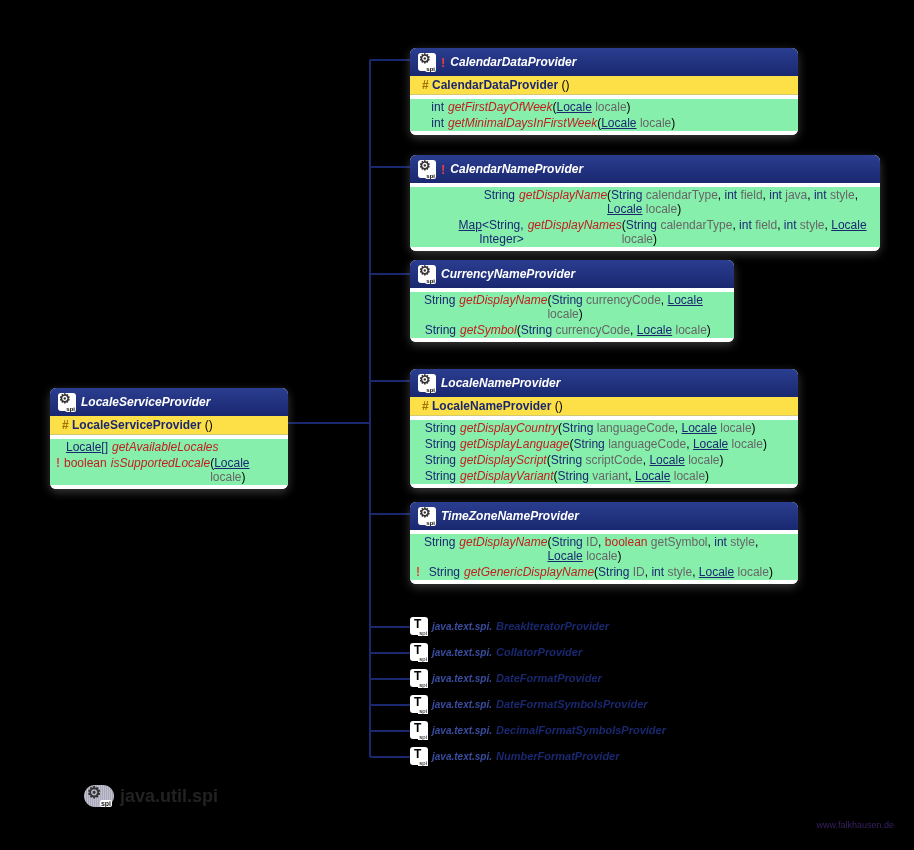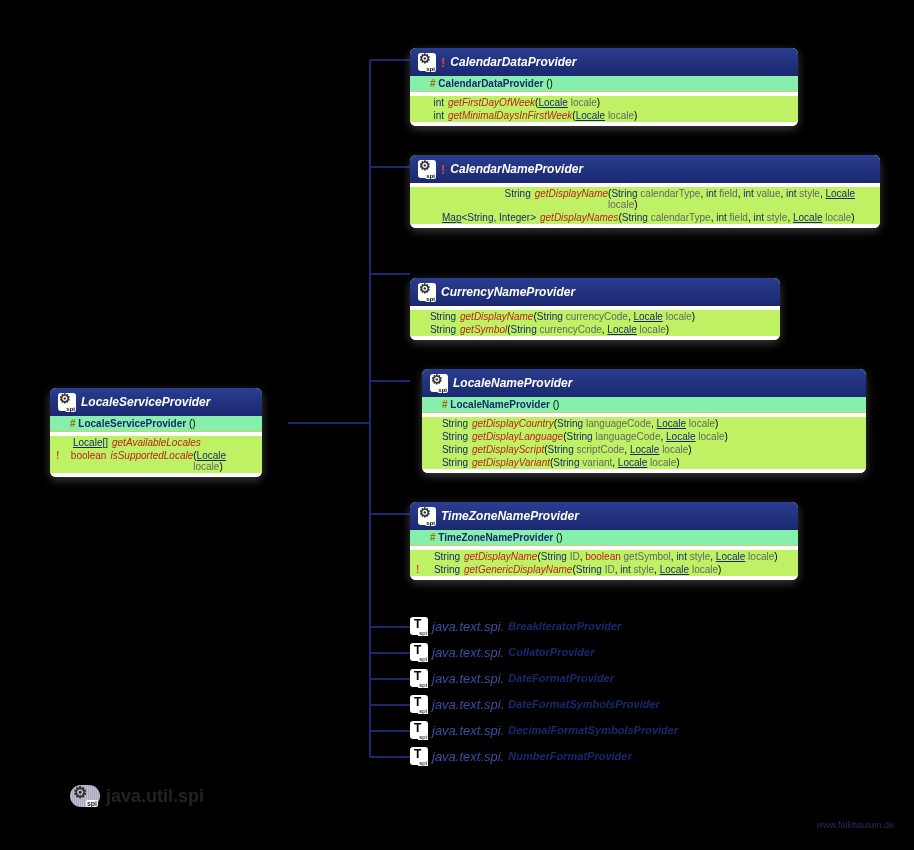--- a/index.html
+++ b/index.html
@@ -2,32 +2,32 @@
 <html><head>
 <meta charset="utf-8">
 <style>
 body{margin:0;background:#000;font-family:Verdana,Arial,sans-serif;font-size:10px;color:#000;position:relative;width:914px;height:850px;overflow:hidden}
 .class-box{position:absolute;background:#fff;border-radius:6px;box-shadow:0 3px 10px rgba(100,100,100,0.6);overflow:hidden}
 .class-header{background:linear-gradient(to bottom,#2a3d8f,#1a2870);color:#fff;padding:5px 8px;font-size:12px;font-weight:bold;font-style:italic;display:flex;align-items:center;gap:5px}
 .class-header .marker{color:#e04040;font-weight:bold;font-style:normal;font-size:13px}
 .gear{display:inline-block;width:18px;height:18px;background:#fff;border-radius:3px;position:relative;flex-shrink:0}
 .gear::before{content:"⚙";position:absolute;top:-2px;left:1px;font-size:13px;font-style:normal;color:#333}
 .gear::after{content:"spi";position:absolute;bottom:-1px;right:0;font-size:6px;font-style:normal;background:#fff;color:#000;padding:0 1px;border-radius:2px}
-.ctor-row{background:#86efac;padding:2px 20px;font-size:10px;border-bottom:1px solid #d4c870}
+.ctor-row{background:#fde047;padding:2px 12px;font-size:12px;border-bottom:1px solid #d4c870}
 .ctor-row .vis{color:#a07000;font-weight:bold}
-.method-row{padding:1px 6px;font-size:10px;background:#bef264;display:flex}
+.method-row{padding:1px 6px;font-size:12px;background:#86efac;display:flex}
 .method-row .mark{width:8px;flex-shrink:0;color:#e04040;font-weight:bold}
 .method-row .ret{color:#1a2870;text-align:right;padding-right:4px}
 .method-row .name{color:#c02020;font-style:italic}
 .method-row .pn{color:#666}
 .type-link{color:#1a2870;text-decoration:underline}
 .kw{color:#1a2870}
 .bool{color:#c02020}
 .simple-ref{position:absolute;display:flex;align-items:center;gap:4px;color:#1a2870;font-size:11px;font-weight:bold;font-style:italic}
-.simple-ref .pkg{font-size:13px;color:#3a4da0;font-weight:normal}
+.simple-ref .pkg{font-size:10px;color:#3a4da0;font-weight:bold}
 .t-icon{display:inline-block;width:18px;height:18px;background:#fff;border-radius:3px;position:relative;flex-shrink:0}
 .t-icon::before{content:"T";position:absolute;top:0;left:4px;font-size:12px;font-style:normal;font-weight:bold;color:#000}
 .t-icon::after{content:"spi";position:absolute;bottom:-1px;right:0;font-size:6px;font-style:normal;background:#fff;color:#000;padding:0 1px;font-weight:normal}
 .pkg-label{position:absolute;display:flex;align-items:center;gap:6px;color:#222;font-size:18px;font-weight:bold}
 .pkg-label .gear-lg{display:inline-block;width:30px;height:22px;background:repeating-linear-gradient(90deg,#a8a8b8 0,#a8a8b8 1px,#c0c0d0 1px,#c0c0d0 2px);border-radius:11px;position:relative}
 .pkg-label .gear-lg::before{content:"⚙";position:absolute;top:-2px;left:3px;font-size:16px;color:#333}
 .pkg-label .gear-lg::after{content:"spi";position:absolute;bottom:0;right:2px;font-size:7px;background:#fff;padding:0 1px;border-radius:2px}
 .credit{position:absolute;color:#382060;font-size:9px}
 svg.conn{position:absolute;top:0;left:0;pointer-events:none}
 </style>
@@ -46,21 +46,21 @@
     <line x1="370" y1="627" x2="410" y2="627"></line>
     <line x1="370" y1="653" x2="410" y2="653"></line>
     <line x1="370" y1="679" x2="410" y2="679"></line>
     <line x1="370" y1="705" x2="410" y2="705"></line>
     <line x1="370" y1="731" x2="410" y2="731"></line>
     <line x1="370" y1="757" x2="410" y2="757"></line>
   </g>
 </svg>
 
 <div id="content">
-    <div class="class-box" style="left:50px;top:388px;width:212px">
+    <div class="class-box" style="left:50px;top:388px;width:238px">
       <div class="class-header">
         <span class="gear"></span>
         <span>LocaleServiceProvider</span>
       </div>
       <div class="ctor-row"><span class="vis">#</span> <span style="color:#1a2870;font-weight:bold">LocaleServiceProvider</span> <span class="pn">()</span></div>
       <div style="height:4px;background:#fff"></div>
       <div class="method-row">
         <span class="mark"></span>
         <span class="ret" style="width:44px"><span class="type-link">Locale</span>[]</span> 
         <span class="name">getAvailableLocales</span> 
@@ -100,51 +100,51 @@
       <div class="class-header">
         <span class="gear"></span>
         <span class="marker">!</span>
         <span>CalendarNameProvider</span>
       </div>
       <div style="height:4px;background:#fff"></div>
       <div class="method-row">
         <span class="mark"></span>
         <span class="ret" style="width:112px"><span class="kw">String</span></span> 
         <span class="name">getDisplayName</span> 
-        <span>(<span class="kw">String</span> <span class="pn">calendarType</span>, <span class="kw">int</span> <span class="pn">field</span>, <span class="kw">int</span> <span class="pn">value</span>, <span class="kw">int</span> <span class="pn">style</span>, <span class="type-link">Locale</span> <span class="pn">locale</span>)</span>
+        <span>(<span class="kw">String</span> <span class="pn">calendarType</span>, <span class="kw">int</span> <span class="pn">field</span>, <span class="kw">int</span> <span class="pn">java</span>, <span class="kw">int</span> <span class="pn">style</span>, <span class="type-link">Locale</span> <span class="pn">locale</span>)</span>
       </div>
       <div class="method-row">
         <span class="mark"></span>
         <span class="ret" style="width:112px"><span class="type-link">Map</span>&lt;<span class="kw">String</span>, <span class="kw">Integer</span>&gt;</span> 
         <span class="name">getDisplayNames</span> 
         <span>(<span class="kw">String</span> <span class="pn">calendarType</span>, <span class="kw">int</span> <span class="pn">field</span>, <span class="kw">int</span> <span class="pn">style</span>, <span class="type-link">Locale</span> <span class="pn">locale</span>)</span>
       </div>
       <div style="height:4px;background:#fff"></div>
     </div>
-    <div class="class-box" style="left:410px;top:278px;width:370px">
+    <div class="class-box" style="left:410px;top:260px;width:324px">
       <div class="class-header">
         <span class="gear"></span>
         <span>CurrencyNameProvider</span>
       </div>
       <div style="height:4px;background:#fff"></div>
       <div class="method-row">
         <span class="mark"></span>
         <span class="ret" style="width:32px"><span class="kw">String</span></span> 
         <span class="name">getDisplayName</span> 
         <span>(<span class="kw">String</span> <span class="pn">currencyCode</span>, <span class="type-link">Locale</span> <span class="pn">locale</span>)</span>
       </div>
       <div class="method-row">
         <span class="mark"></span>
         <span class="ret" style="width:32px"><span class="kw">String</span></span> 
         <span class="name">getSymbol</span> 
         <span>(<span class="kw">String</span> <span class="pn">currencyCode</span>, <span class="type-link">Locale</span> <span class="pn">locale</span>)</span>
       </div>
       <div style="height:4px;background:#fff"></div>
     </div>
-    <div class="class-box" style="left:422px;top:369px;width:444px">
+    <div class="class-box" style="left:410px;top:369px;width:388px">
       <div class="class-header">
         <span class="gear"></span>
         <span>LocaleNameProvider</span>
       </div>
       <div class="ctor-row"><span class="vis">#</span> <span style="color:#1a2870;font-weight:bold">LocaleNameProvider</span> <span class="pn">()</span></div>
       <div style="height:4px;background:#fff"></div>
       <div class="method-row">
         <span class="mark"></span>
         <span class="ret" style="width:32px"><span class="kw">String</span></span> 
         <span class="name">getDisplayCountry</span> 
@@ -168,21 +168,20 @@
         <span class="name">getDisplayVariant</span> 
         <span>(<span class="kw">String</span> <span class="pn">variant</span>, <span class="type-link">Locale</span> <span class="pn">locale</span>)</span>
       </div>
       <div style="height:4px;background:#fff"></div>
     </div>
     <div class="class-box" style="left:410px;top:502px;width:388px">
       <div class="class-header">
         <span class="gear"></span>
         <span>TimeZoneNameProvider</span>
       </div>
-      <div class="ctor-row"><span class="vis">#</span> <span style="color:#1a2870;font-weight:bold">TimeZoneNameProvider</span> <span class="pn">()</span></div>
       <div style="height:4px;background:#fff"></div>
       <div class="method-row">
         <span class="mark"></span>
         <span class="ret" style="width:36px"><span class="kw">String</span></span> 
         <span class="name">getDisplayName</span> 
         <span>(<span class="kw">String</span> <span class="pn">ID</span>, <span class="bool">boolean</span> <span class="pn">getSymbol</span>, <span class="kw">int</span> <span class="pn">style</span>, <span class="type-link">Locale</span> <span class="pn">locale</span>)</span>
       </div>
       <div class="method-row">
         <span class="mark">!</span>
         <span class="ret" style="width:36px"><span class="kw">String</span></span> 
@@ -216,18 +215,18 @@
       <span class="pkg">java.text.spi.</span>
       <span>DecimalFormatSymbolsProvider</span>
     </div>
     <div class="simple-ref" style="left:410px;top:747px">
       <span class="t-icon"></span>
       <span class="pkg">java.text.spi.</span>
       <span>NumberFormatProvider</span>
     </div>
   </div>
 
-<div class="pkg-label" style="left:70px;top:785px">
+<div class="pkg-label" style="left:84px;top:785px">
   <span class="gear-lg"></span>
   <span>java.util.spi</span>
 </div>
 
 <div class="credit" style="right:20px;bottom:20px">www.falkhausen.de</div>
 
 </body></html>

